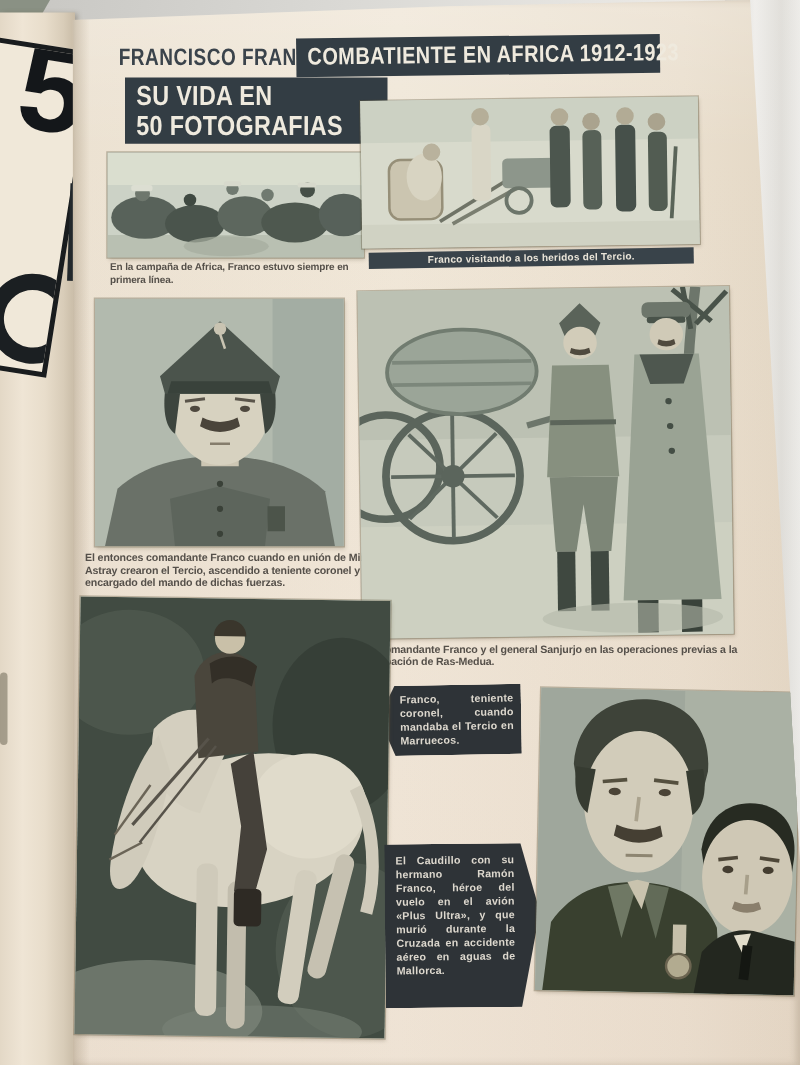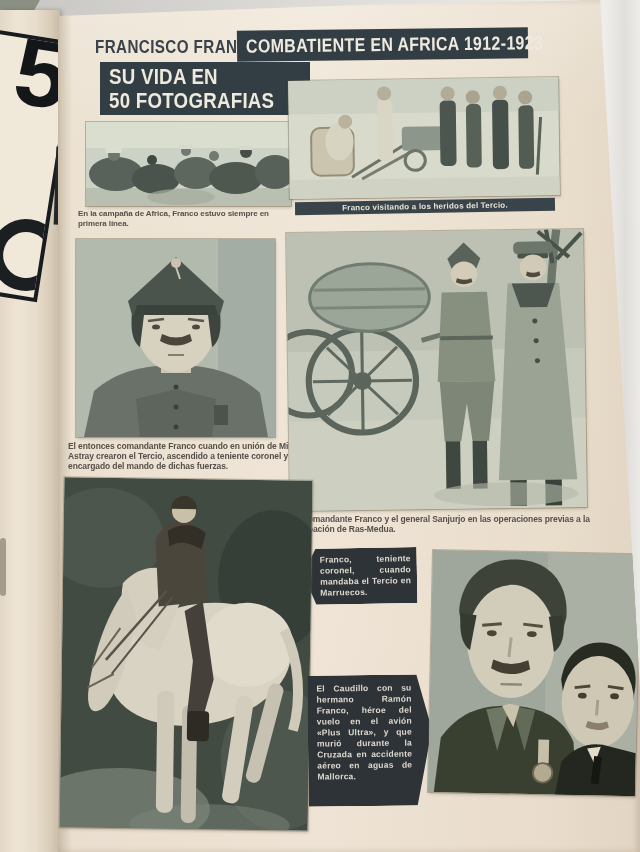--- a/index.html
+++ b/index.html
@@ -97,21 +97,21 @@
           <rect x="19" y="26" width="17" height="5" rx="2" fill="#dcded2"></rect>
         <circle cx="66" cy="38" r="5" fill="#3f4941"></circle>
         <circle cx="100" cy="29" r="5" fill="#707a70"></circle>
           <rect x="93" y="23" width="14" height="4" rx="2" fill="#d7d9cc"></rect>
         <circle cx="128" cy="34" r="5" fill="#707a70"></circle>
         <circle cx="160" cy="30" r="6" fill="#454f47"></circle>
           <rect x="152" y="24" width="15" height="4" rx="2" fill="#d7d9cc"></rect>
         <ellipse cx="95" cy="75" rx="34" ry="8" fill="#a5ac9e" opacity=".7"></ellipse>
       </svg>
     </div>
-    <div class="cap" style="left:20px;top:209px;width:208px;">En la campaña de Africa, Franco estuvo siempre en primera línea.</div>
+    <div class="cap" style="left:30px;top:209px;width:208px;">En la campaña de Africa, Franco estuvo siempre en primera línea.</div>
 
     <div class="photo" style="left:231px;top:79px;width:270px;height:118px;transform:rotate(-.8deg);">
       <svg viewBox="0 0 268 119" preserveAspectRatio="none">
         <rect width="268" height="119" fill="#d8dacc"></rect>
         <rect width="268" height="34" fill="#ccd1c3"></rect>
         <rect y="100" width="268" height="19" fill="#d0d2c3"></rect>
         <rect x="22" y="48" width="42" height="48" rx="9" fill="#cbc5b0" stroke="#968f78" stroke-width="2"></rect>
         <ellipse cx="50" cy="62" rx="14" ry="19" fill="#d8d4c2"></ellipse>
         <circle cx="56" cy="42" r="7" fill="#b9b29d"></circle>
         <line x1="62" y1="98" x2="128" y2="58" stroke="#6f7366" stroke-width="3"></line>

